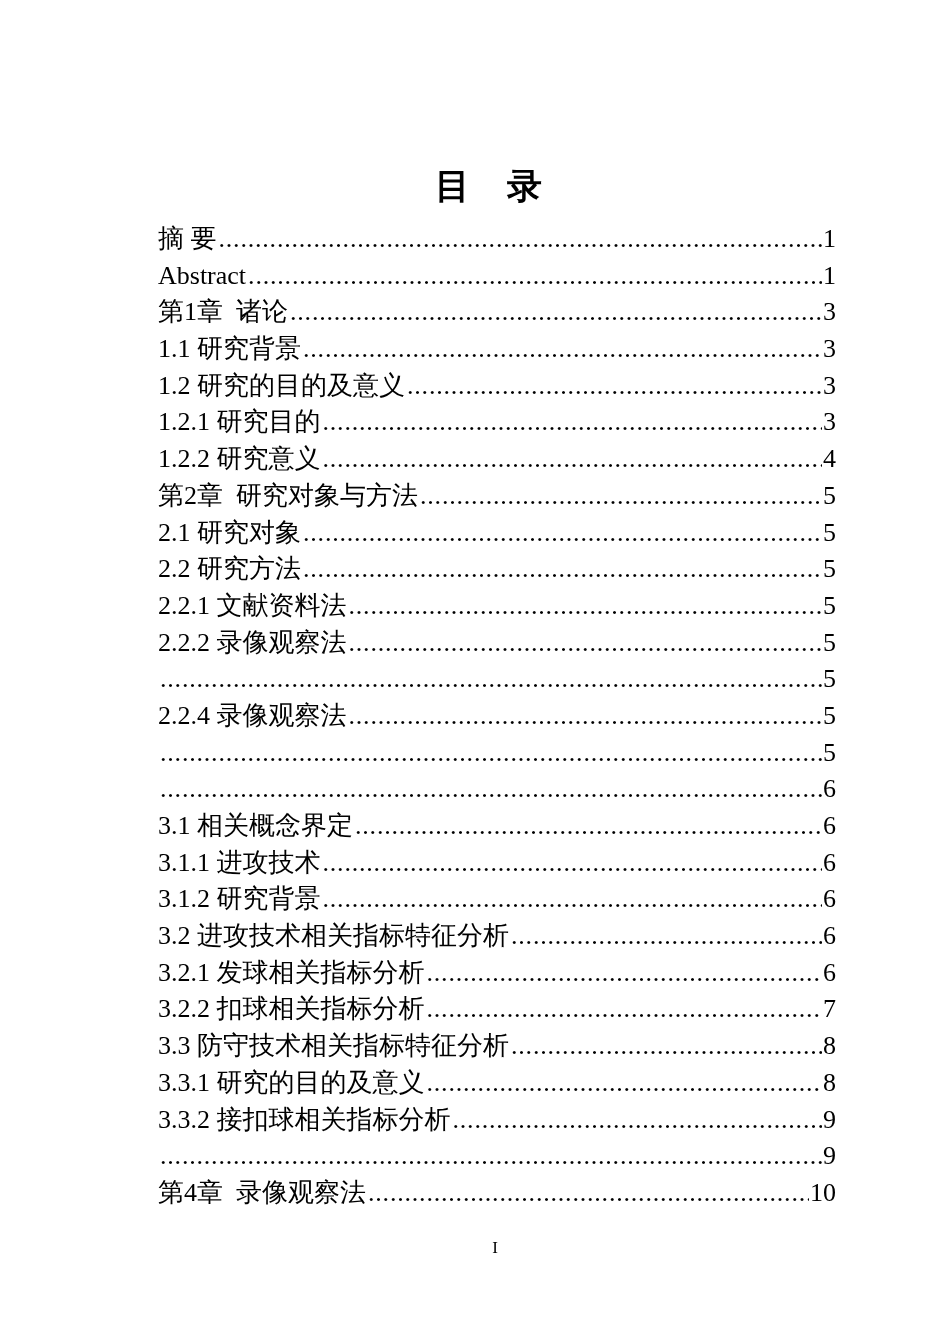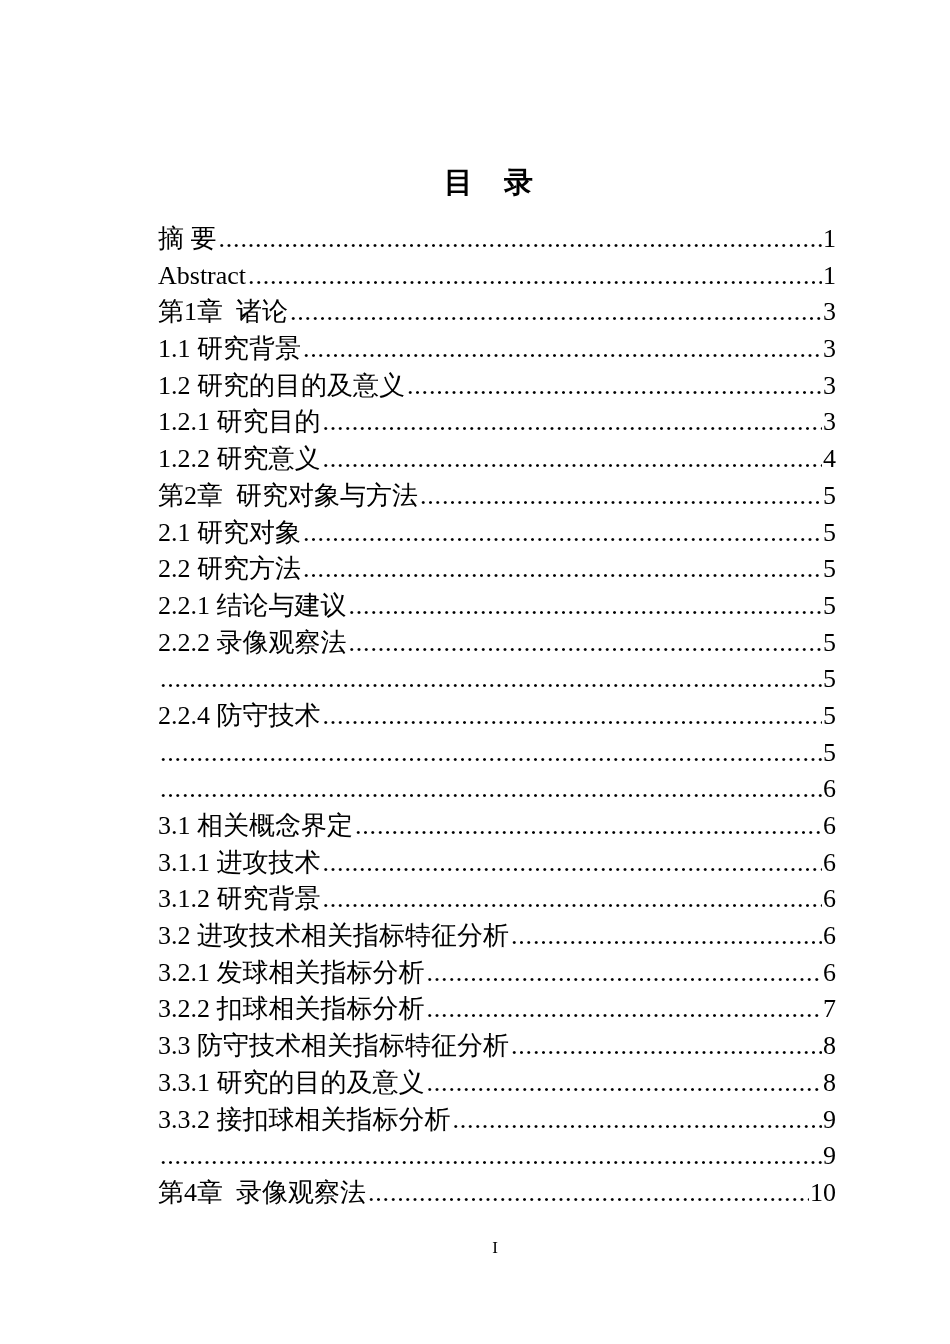--- a/index.html
+++ b/index.html
@@ -15,21 +15,21 @@
     color: #000000;
     font-family: "Liberation Serif", "DejaVu Serif", serif;
     overflow: hidden;
   }
   .doc-title {
     position: absolute;
     top: 163px;
     left: 28px;
     right: 0;
     text-align: center;
-    font-size: 29px;
+    font-size: 35px;
     font-weight: bold;
     letter-spacing: 1px;
     white-space: pre;
   }
   .toc {
     position: absolute;
     top: 221px;
     left: 158px;
     right: 114px;
   }
@@ -116,35 +116,35 @@
     <span class="toc-label">2.1 研究对象</span>
     <span class="leader">............................................................................................................................................................................................................................................................................................................</span>
     <span class="toc-page-num">5</span>
   </div>
       <div class="toc-row">
     <span class="toc-label">2.2 研究方法</span>
     <span class="leader">............................................................................................................................................................................................................................................................................................................</span>
     <span class="toc-page-num">5</span>
   </div>
       <div class="toc-row">
-    <span class="toc-label">2.2.1 结论与建议</span>
+    <span class="toc-label">2.2.1 文献资料法</span>
     <span class="leader">............................................................................................................................................................................................................................................................................................................</span>
     <span class="toc-page-num">5</span>
   </div>
       <div class="toc-row">
     <span class="toc-label">2.2.2 录像观察法</span>
     <span class="leader">............................................................................................................................................................................................................................................................................................................</span>
     <span class="toc-page-num">5</span>
   </div>
       <div class="toc-row">
     <span class="leader">............................................................................................................................................................................................................................................................................................................</span>
     <span class="toc-page-num">5</span>
   </div>
       <div class="toc-row">
-    <span class="toc-label">2.2.4 防守技术</span>
+    <span class="toc-label">2.2.4 录像观察法</span>
     <span class="leader">............................................................................................................................................................................................................................................................................................................</span>
     <span class="toc-page-num">5</span>
   </div>
       <div class="toc-row">
     <span class="leader">............................................................................................................................................................................................................................................................................................................</span>
     <span class="toc-page-num">5</span>
   </div>
       <div class="toc-row">
     <span class="leader">............................................................................................................................................................................................................................................................................................................</span>
     <span class="toc-page-num">6</span>

